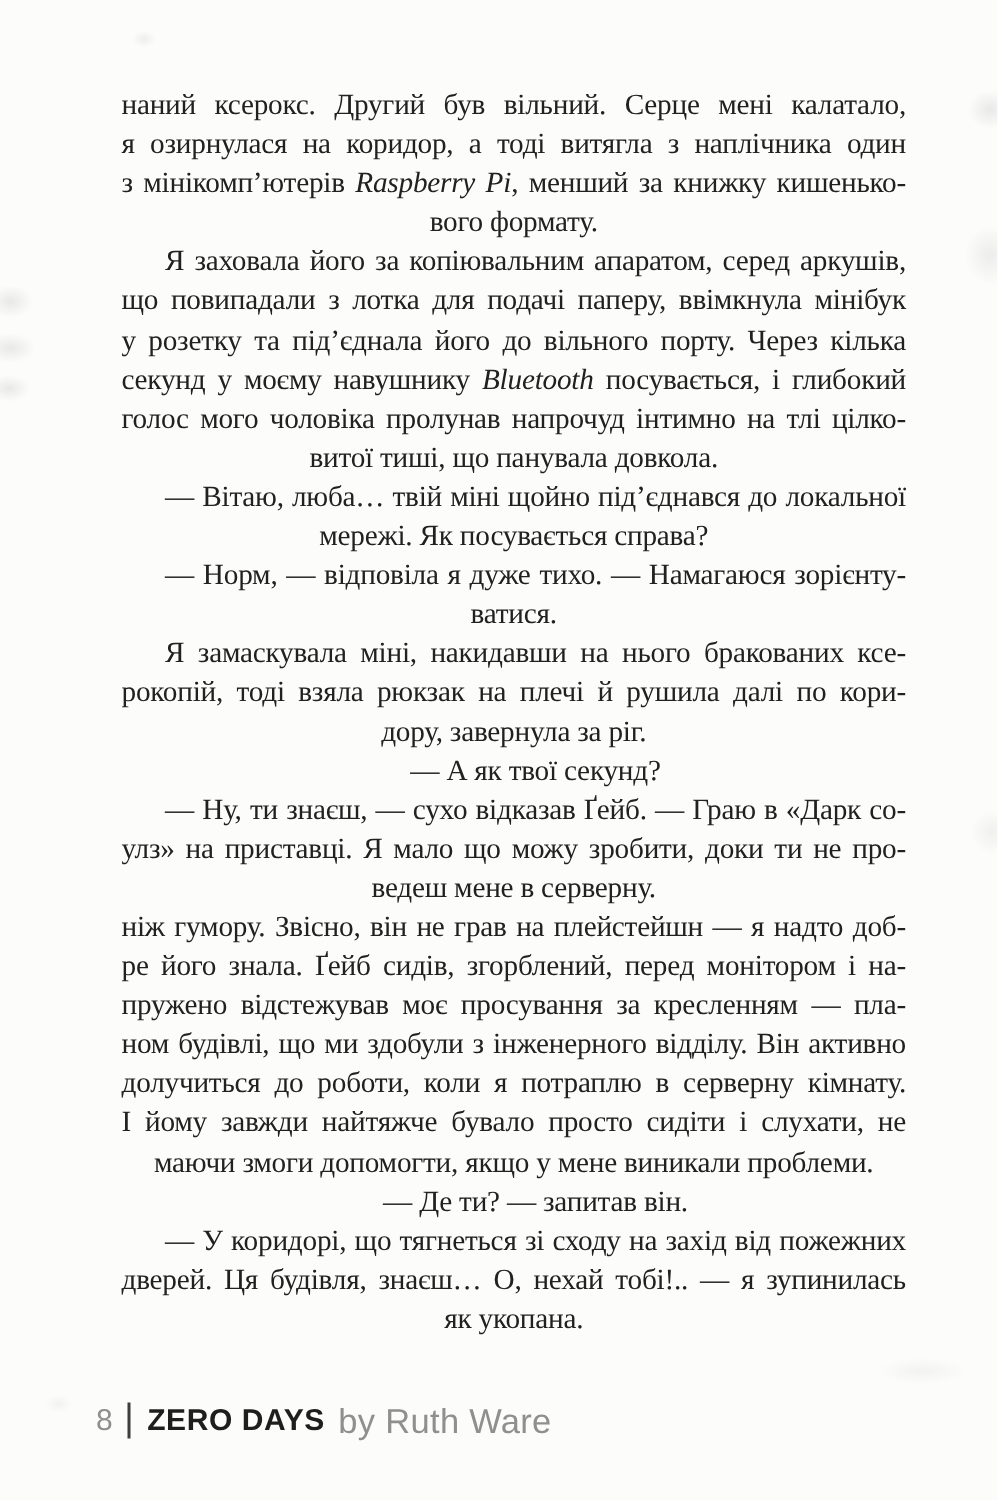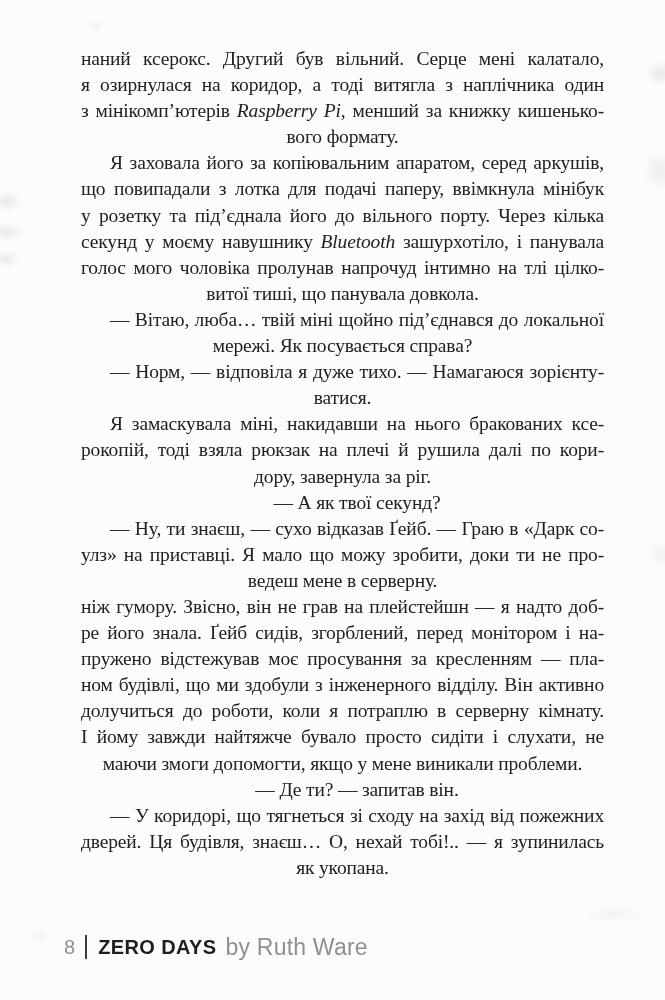--- a/index.html
+++ b/index.html
@@ -28,21 +28,21 @@
   .s4 { left: 88px;  top: 20px;  width: 16px; height: 12px; opacity: .7; }
   .s5 { right: -10px; top: 60px;  width: 30px; height: 26px; }
   .s6 { right: -12px; top: 150px; width: 34px; height: 40px; opacity: .8; }
   .s7 { right: -10px; top: 540px; width: 28px; height: 30px; opacity: .6; }
   .s8 { right: 20px;  top: 905px; width: 60px; height: 18px; opacity: .5; }
   .s9 { left: 30px;   top: 930px; width: 18px; height: 12px; opacity: .5; }
 
   .text-block {
     position: absolute;
     left: 81px;
-    top: 46px;
+    top: 58px;
     width: 523px;
   }
   .line {
     font-size: 19.5px;
     line-height: 26.1px;
     letter-spacing: -0.15px;
     color: var(--ink, #212121);
     text-align: justify;
     text-align-last: justify;
     white-space: normal;
@@ -105,21 +105,21 @@
   <div class="smudge s9"></div>
 
   <main class="text-block">
       <div class="line"><span>наний ксерокс. Другий був вільний. Серце мені калатало,</span></div>
       <div class="line"><span>я озирнулася на коридор, а тоді витягла з наплічника один</span></div>
       <div class="line"><span>з мінікомп’ютерів </span><span class="italic">Raspberry Pi</span><span>, менший за книжку кишенько-</span></div>
       <div class="line end"><span>вого формату.</span></div>
       <div class="line indent"><span>Я заховала його за копіювальним апаратом, серед аркушів,</span></div>
       <div class="line"><span>що повипадали з лотка для подачі паперу, ввімкнула мінібук</span></div>
       <div class="line"><span>у розетку та під’єднала його до вільного порту. Через кілька</span></div>
-      <div class="line"><span>секунд у моєму навушнику </span><span class="italic">Bluetooth</span><span> зашурхотіло, і панувала</span></div>
+      <div class="line"><span>секунд у моєму навушнику </span><span class="italic">Bluetooth</span><span> посувається, і глибокий</span></div>
       <div class="line"><span>голос мого чоловіка пролунав напрочуд інтимно на тлі цілко-</span></div>
       <div class="line end"><span>витої тиші, що панувала довкола.</span></div>
       <div class="line indent"><span>— Вітаю, люба… твій міні щойно під’єднався до локальної</span></div>
       <div class="line end"><span>мережі. Як посувається справа?</span></div>
       <div class="line indent"><span>— Норм, — відповіла я дуже тихо. — Намагаюся зорієнту-</span></div>
       <div class="line end"><span>ватися.</span></div>
       <div class="line indent"><span>Я замаскувала міні, накидавши на нього бракованих ксе-</span></div>
       <div class="line"><span>рокопій, тоді взяла рюкзак на плечі й рушила далі по кори-</span></div>
       <div class="line end"><span>дору, завернула за ріг.</span></div>
       <div class="line indent end"><span>— А як твої секунд?</span></div>

